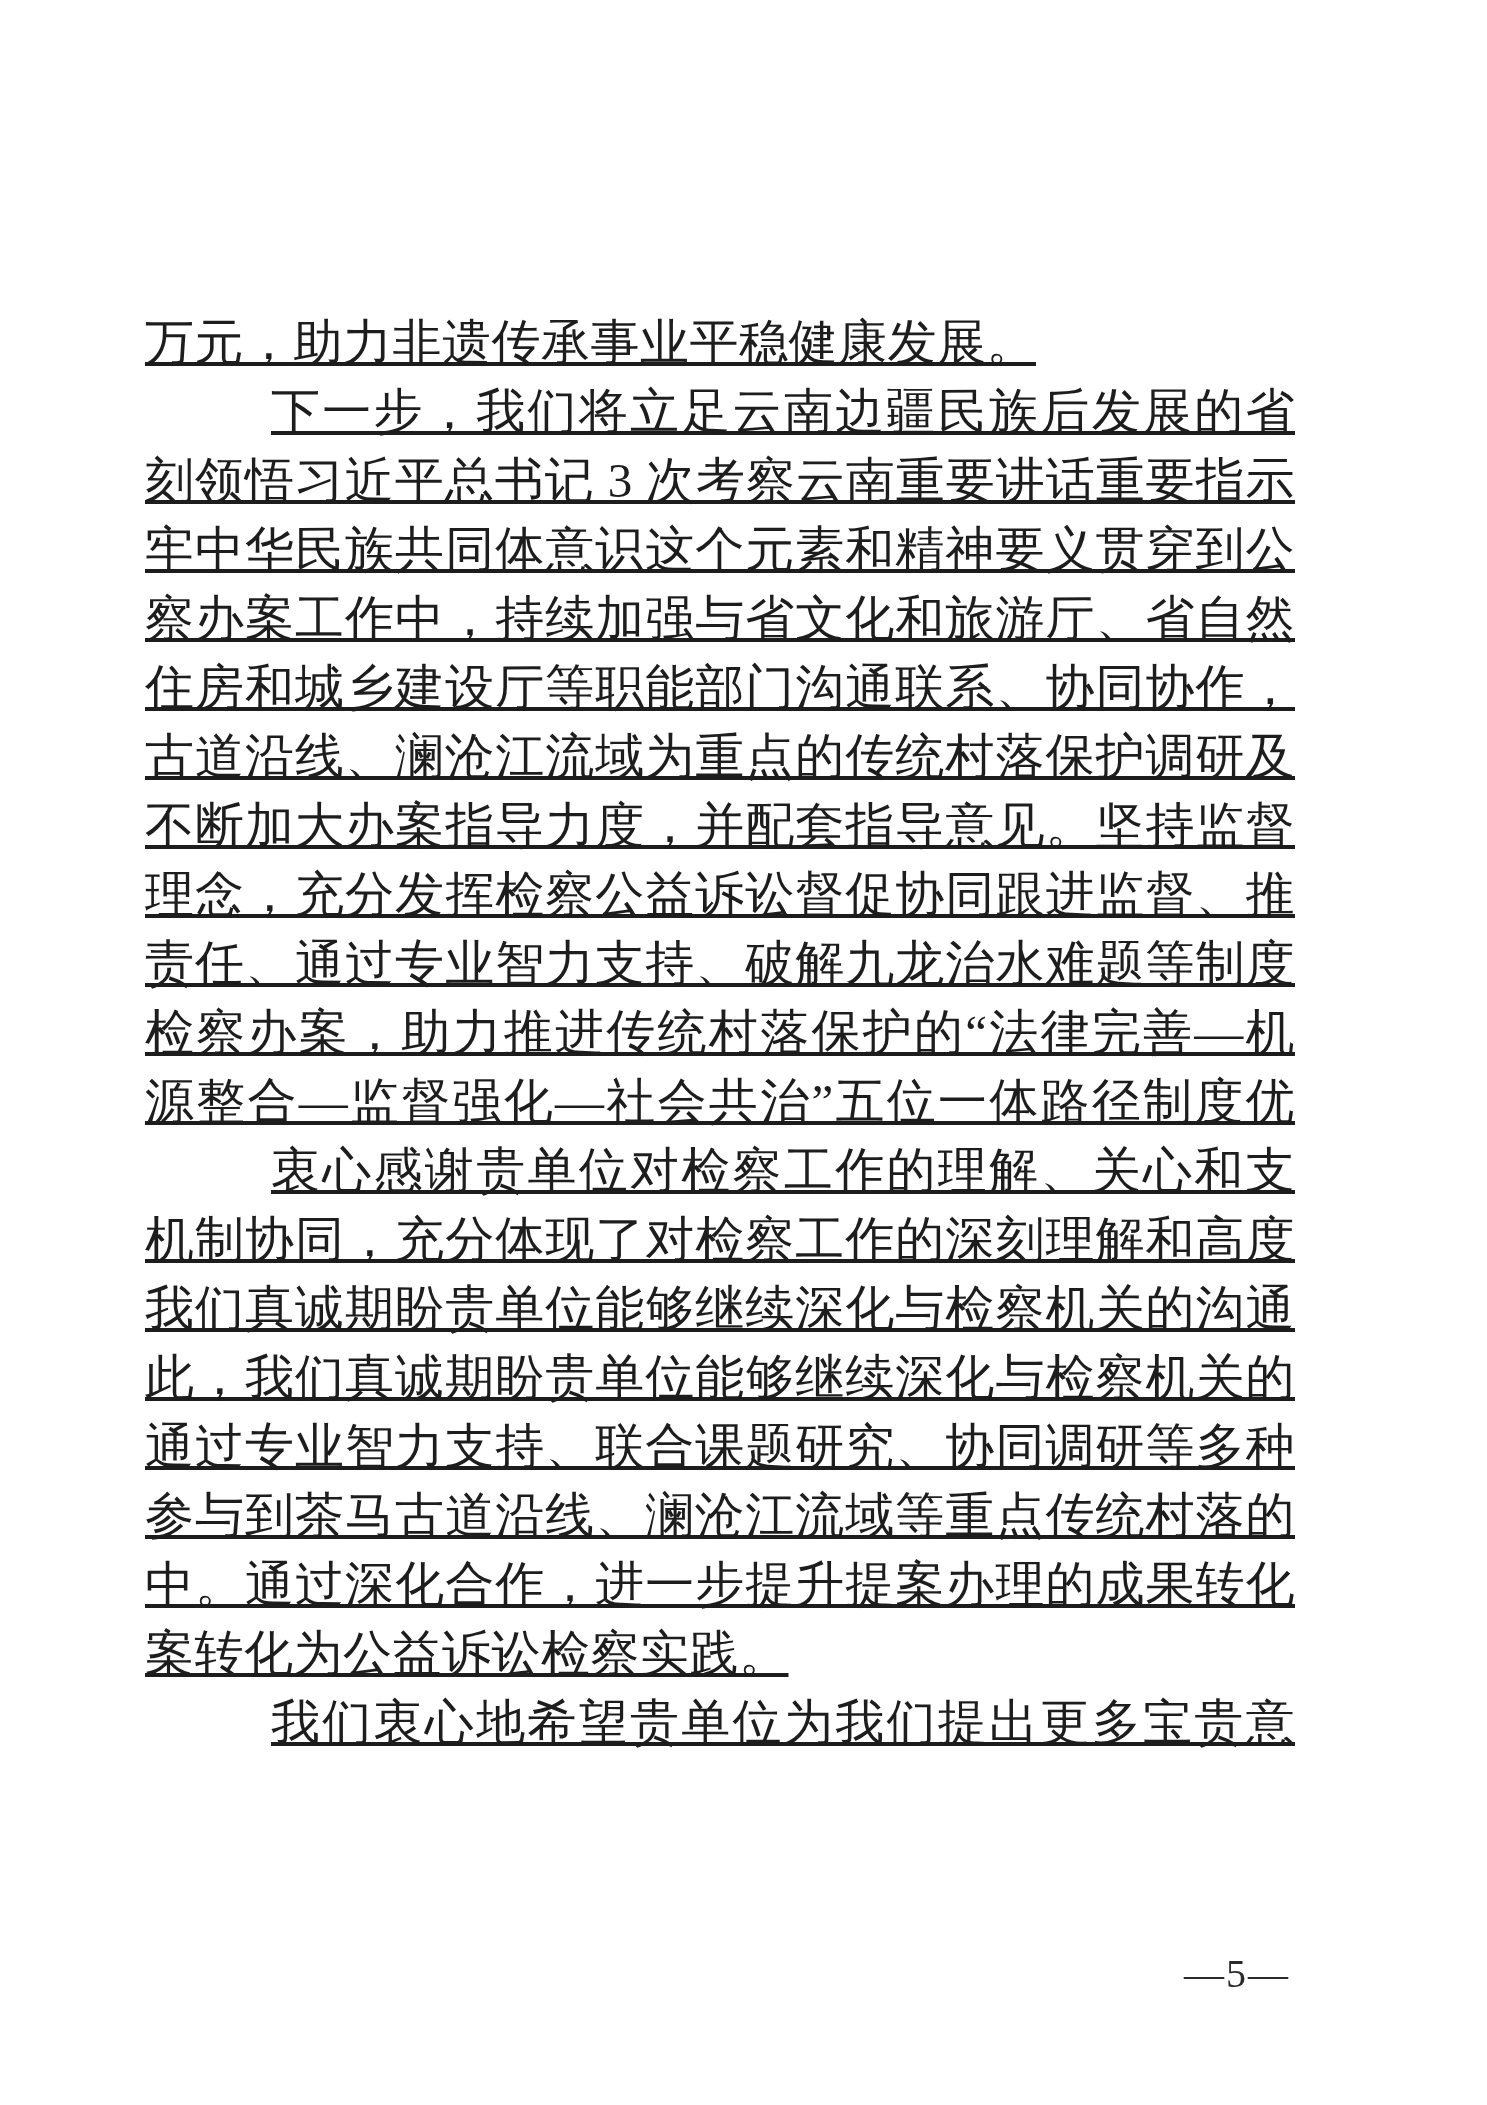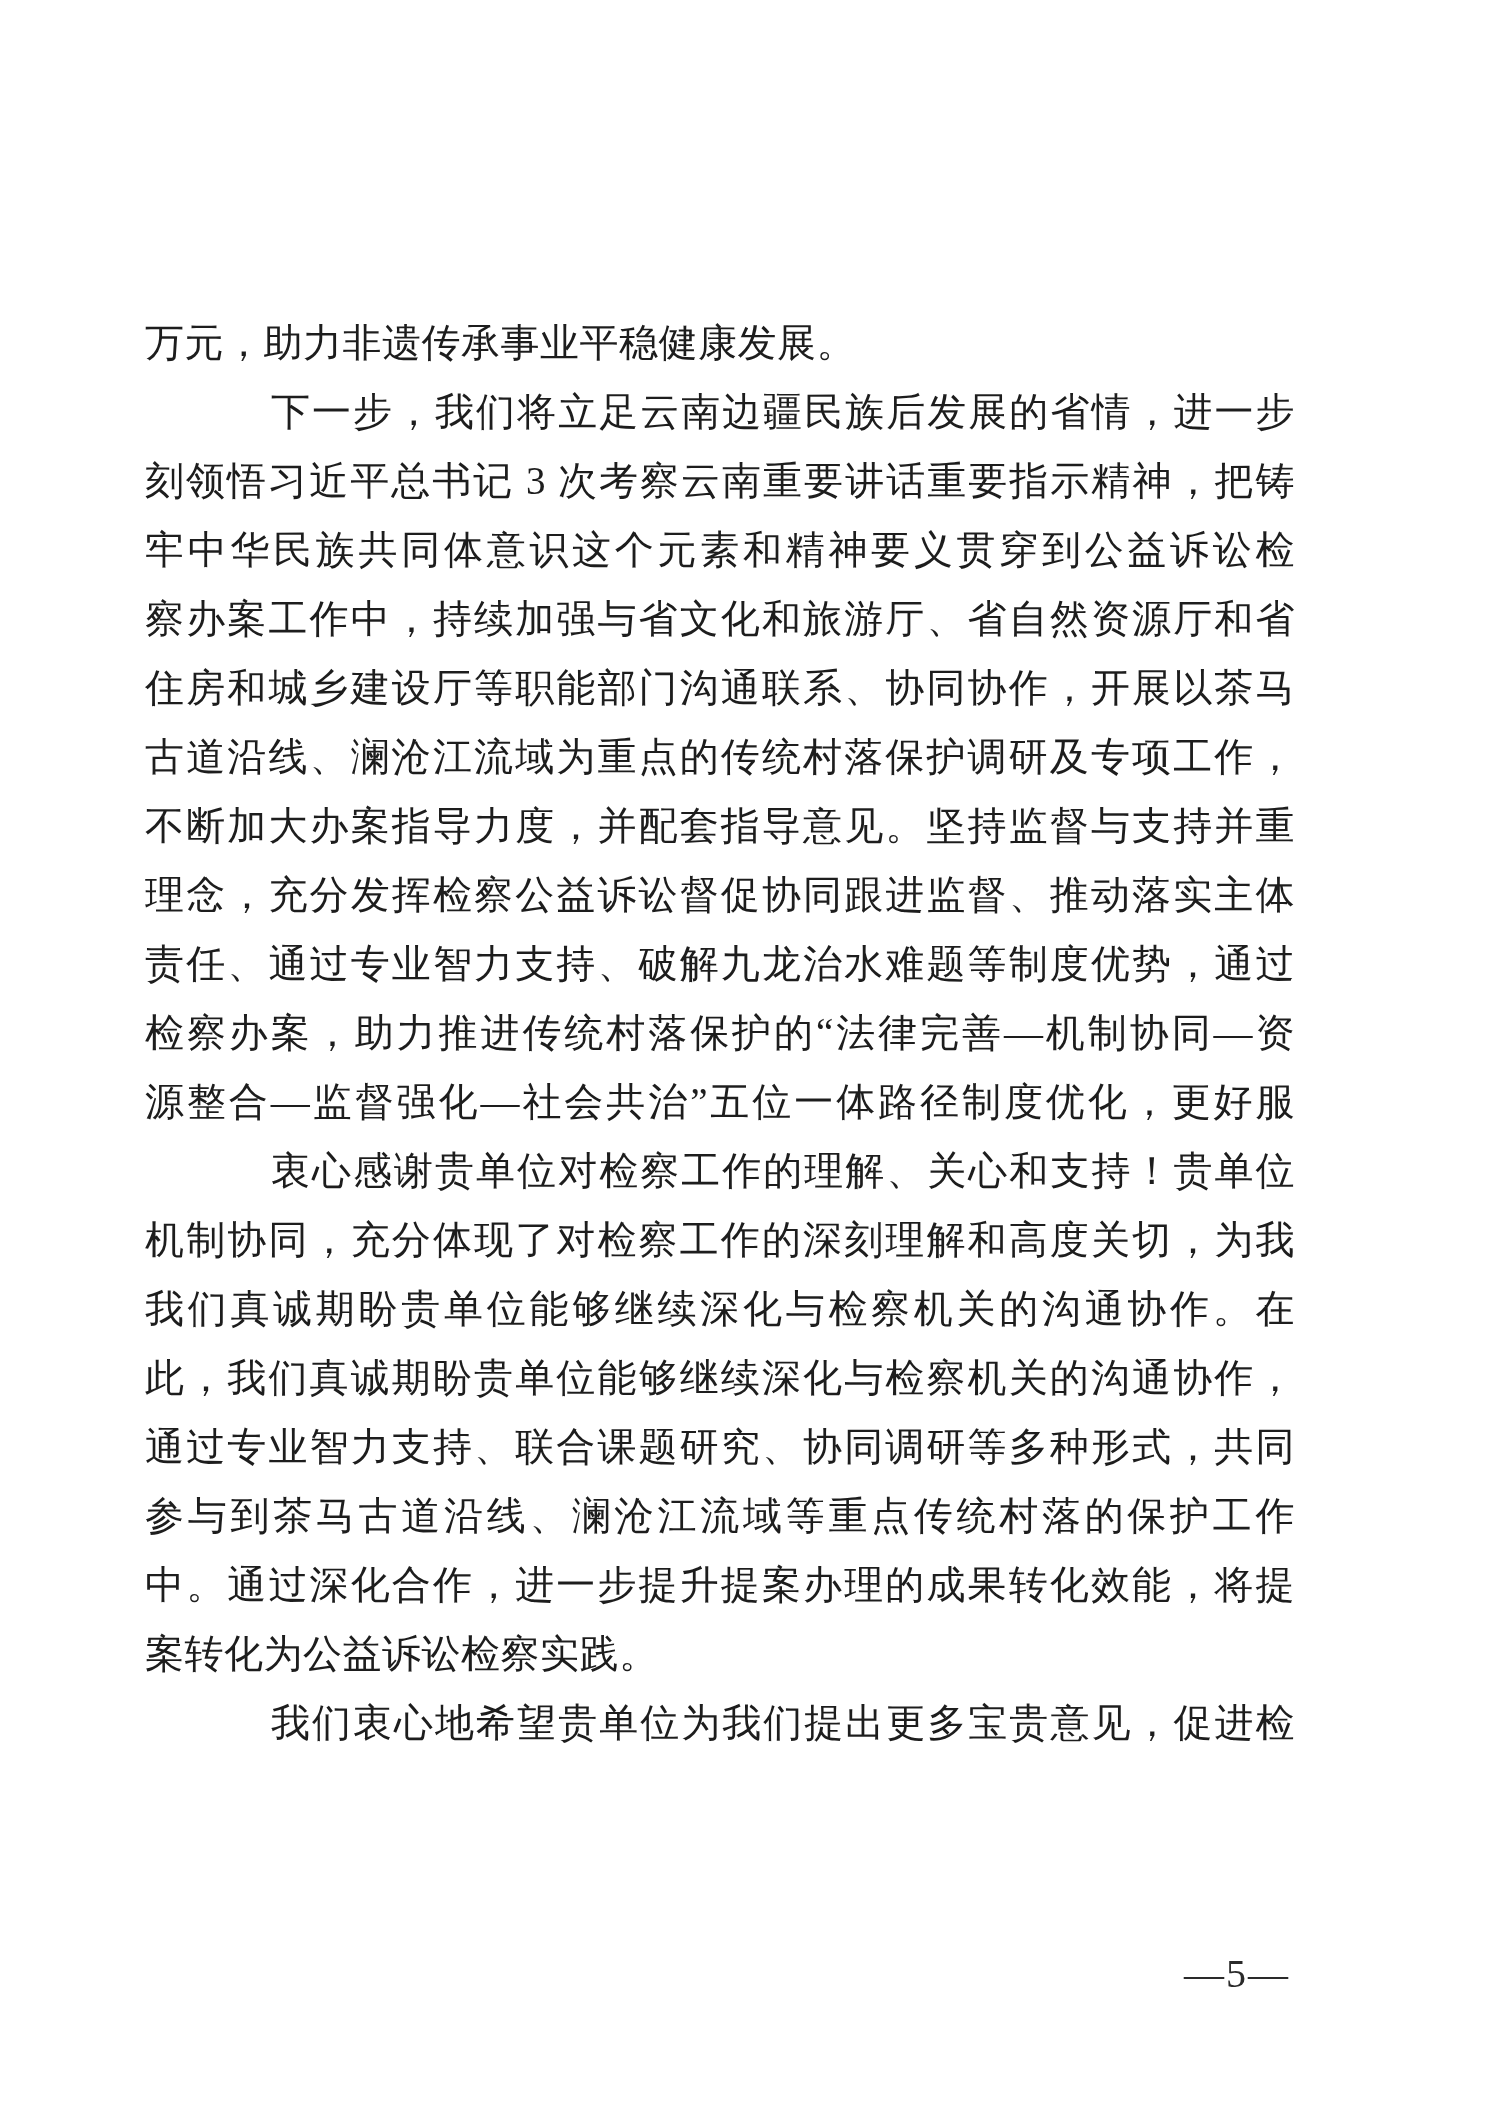--- a/index.html
+++ b/index.html
@@ -20,28 +20,29 @@
     inset: 0;
     background: #ffffff;
   }
   .text-block {
     position: absolute;
     left: 145px;
     top: 308px;
     width: 1150px;
   }
   .line {
-    font-size: 39px;
+    font-size: 49px;
     line-height: 69px;
     height: 69px;
     text-align: justify;
     text-align-last: justify;
     overflow: hidden;
     white-space: normal;
     letter-spacing: 0.5px;
+    text-decoration: underline;
   }
   .line.indent {
     text-indent: 126px;
   }
   .line.end {
     text-align-last: left;
   }
   .page-number {
     position: absolute;
     top: 1948px;

